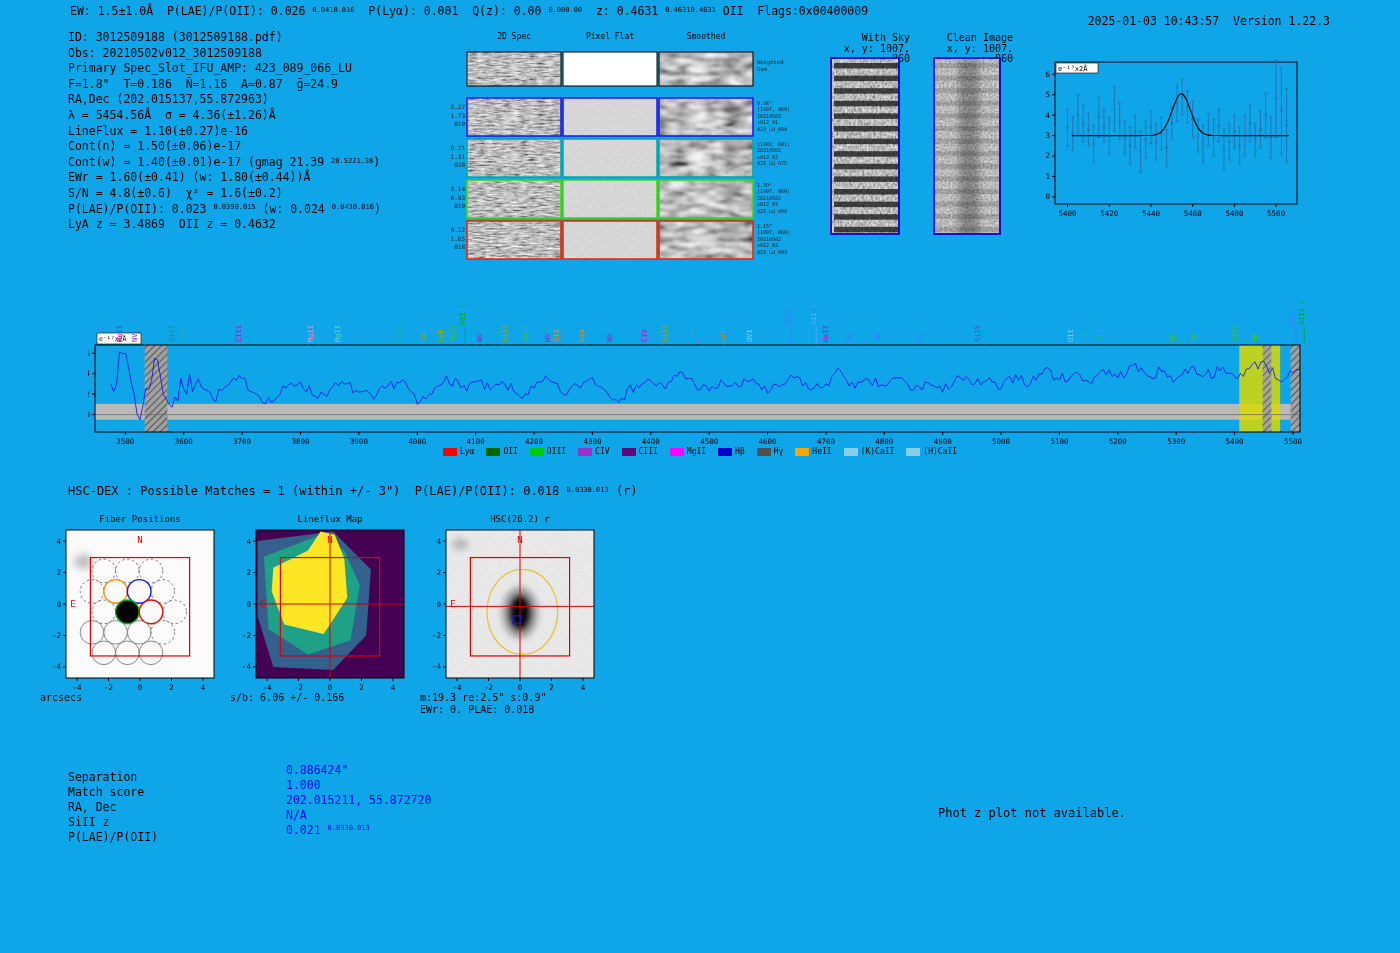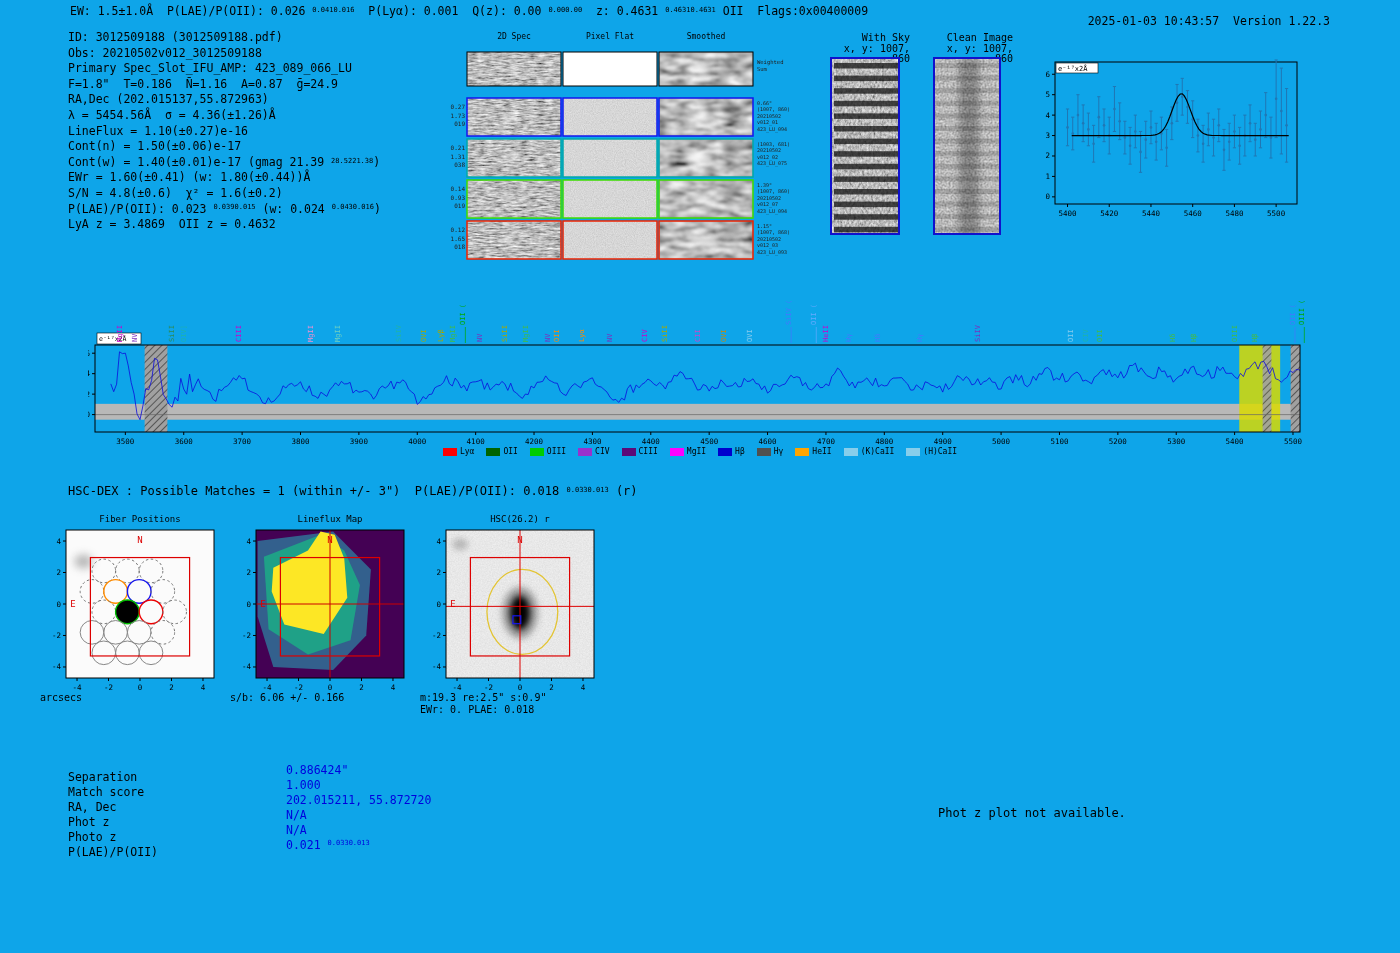--- a/index.html
+++ b/index.html
@@ -765,20 +765,19 @@
 
   <div class="abs cap" style="left:40px;top:692px;width:180px">arcsecs</div>
   <div class="abs cap" style="left:230px;top:692px;width:180px">s/b: 6.06 +/- 0.166</div>
   <div class="abs cap" style="left:420px;top:692px;width:180px">m:19.3 re:2.5" s:0.9"</div>
   <div class="abs cap" style="left:420px;top:704px;width:180px">EWr: 0. PLAE: 0.018</div>
 
   <div class="abs" id="match-table" style="left:68px;top:770px">
       <div class="mrow"><span class="mlabel">Separation</span><span class="mval">0.886424"</span></div>
       <div class="mrow"><span class="mlabel">Match score</span><span class="mval">1.000</span></div>
       <div class="mrow"><span class="mlabel">RA, Dec</span><span class="mval">202.015211, 55.872720</span></div>
-      <div class="mrow"><span class="mlabel">Phot z</span><span class="mval">N/A</span></div>
-      <div class="mrow"><span class="mlabel">Photo z</span><span class="mval">N/A</span></div>
+      <div class="mrow"><span class="mlabel">SiII z</span><span class="mval">N/A</span></div>
       <div class="mrow"><span class="mlabel">P(LAE)/P(OII)</span><span class="mval">0.021 </span><span class="stack mval"><span>0.033</span><span>0.013</span></span></div>
     </div>
 
   <div class="abs photz" style="left:938px;top:806px">Phot z plot not available.</div>
 
 </div>
 
 </body></html>

